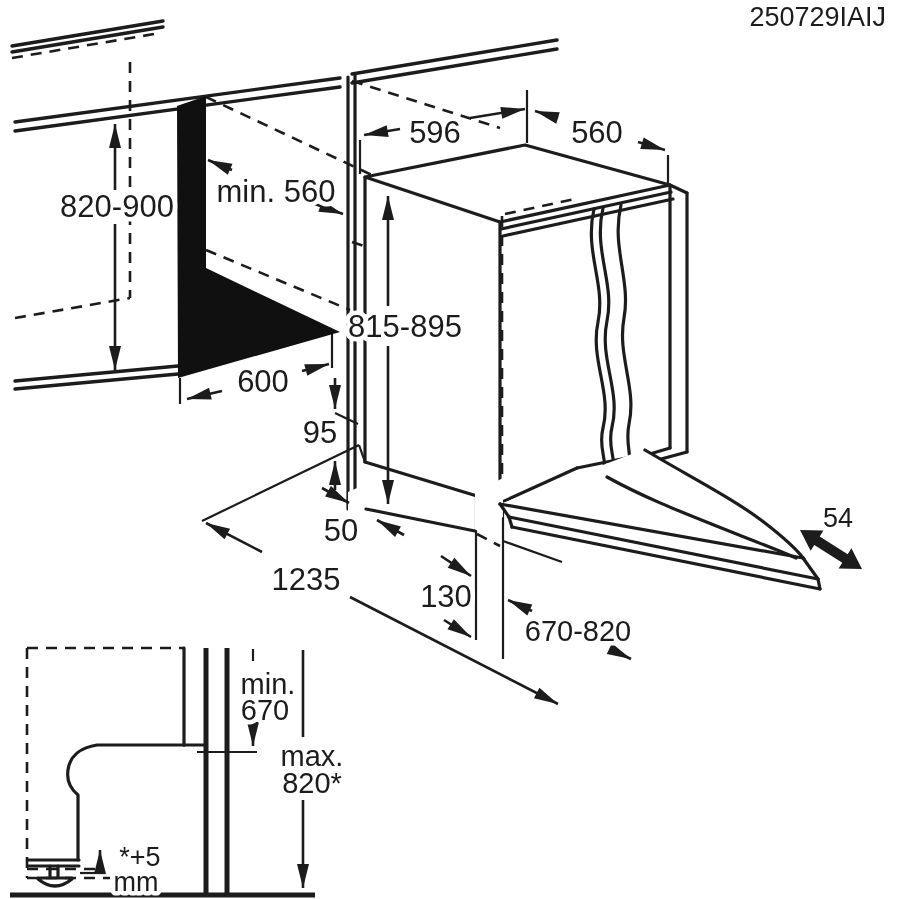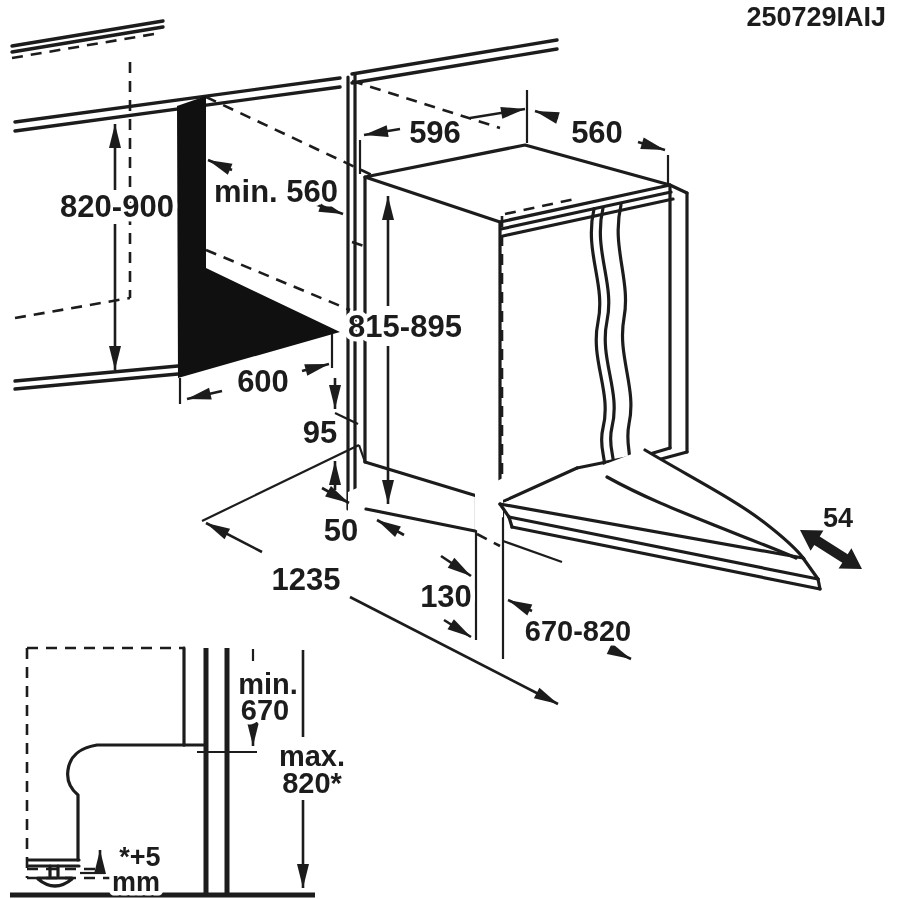--- a/index.html
+++ b/index.html
@@ -1,16 +1,16 @@
 <!DOCTYPE html>
 <html><head>
 <meta charset="utf-8">
 <style>
   html,body{margin:0;padding:0;background:#fff;}
-  #stage{position:relative;width:899px;height:899px;background:#ffffff;overflow:hidden;font-weight:bold;}
+  #stage{position:relative;width:899px;height:899px;background:#ffffff;overflow:hidden;}
   svg{position:absolute;left:0;top:0;}
   .obj{stroke:#1c1c1c;stroke-width:3.2;fill:none;stroke-linecap:round;stroke-linejoin:round;}
   .ctr{stroke:#1c1c1c;stroke-width:3.4;fill:none;stroke-linecap:round;}
   .dsh{stroke:#1c1c1c;stroke-width:2.6;fill:none;stroke-dasharray:11 8;stroke-linecap:butt;}
   .dim{stroke:#1c1c1c;stroke-width:2.6;fill:none;stroke-linecap:butt;}
   .ext{stroke:#1c1c1c;stroke-width:2.2;fill:none;stroke-linecap:butt;}
   .fillw{fill:#ffffff;stroke:none;}
   .blk{fill:#101010;stroke:none;}
   .thick{stroke:#1c1c1c;stroke-width:5;fill:none;stroke-linecap:butt;}
   .lbl{font-family:"Liberation Sans","DejaVu Sans",sans-serif;fill:#1c1c1c;

